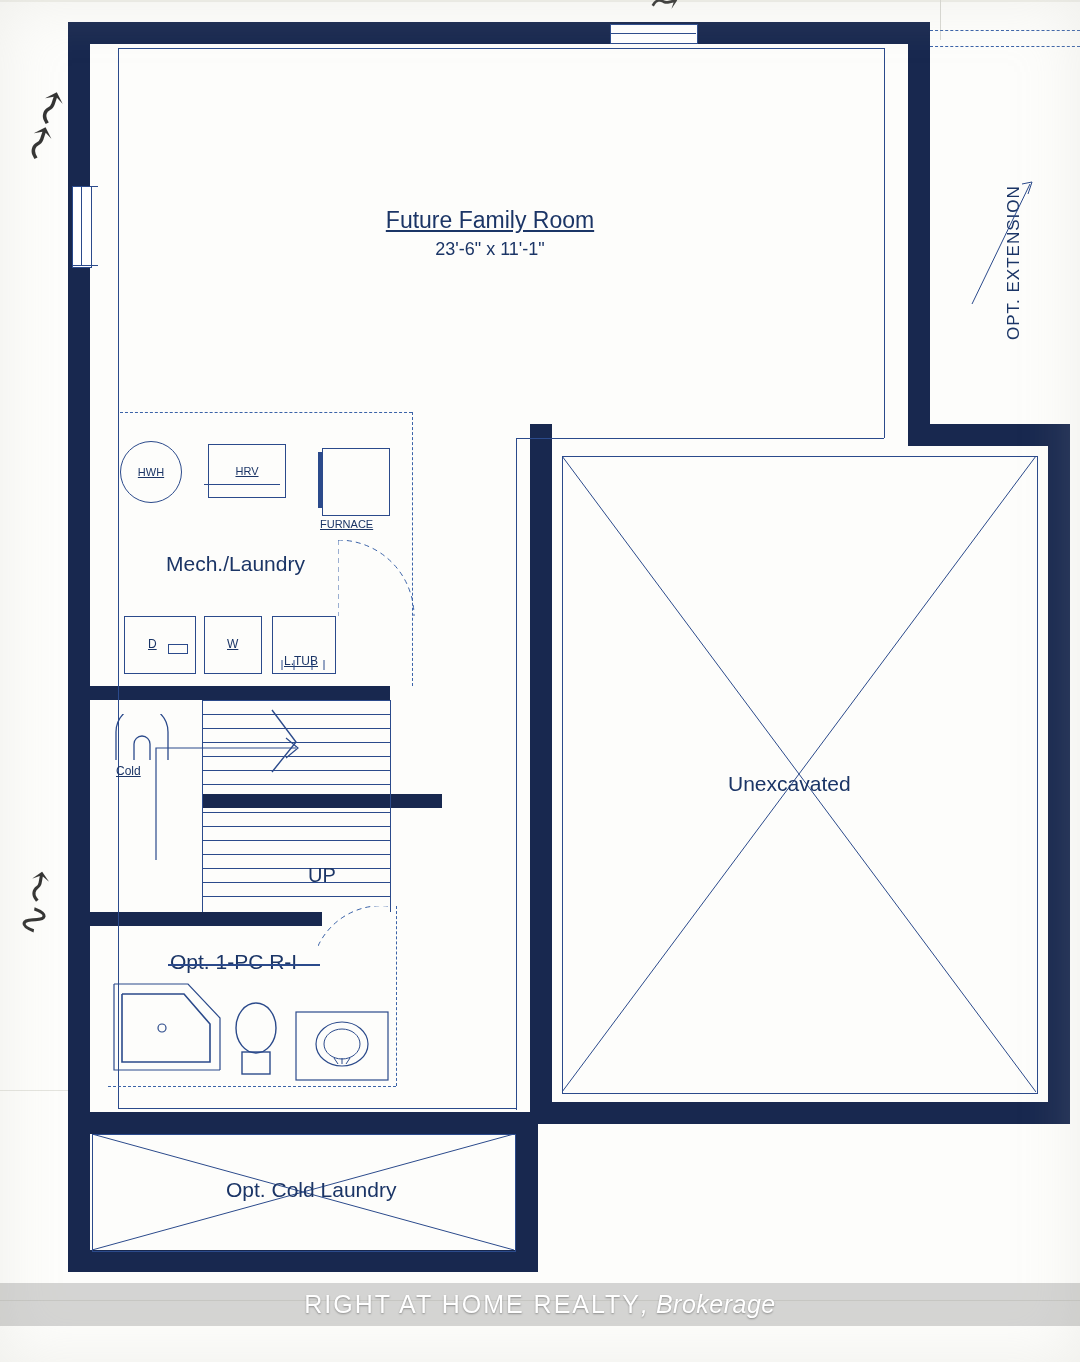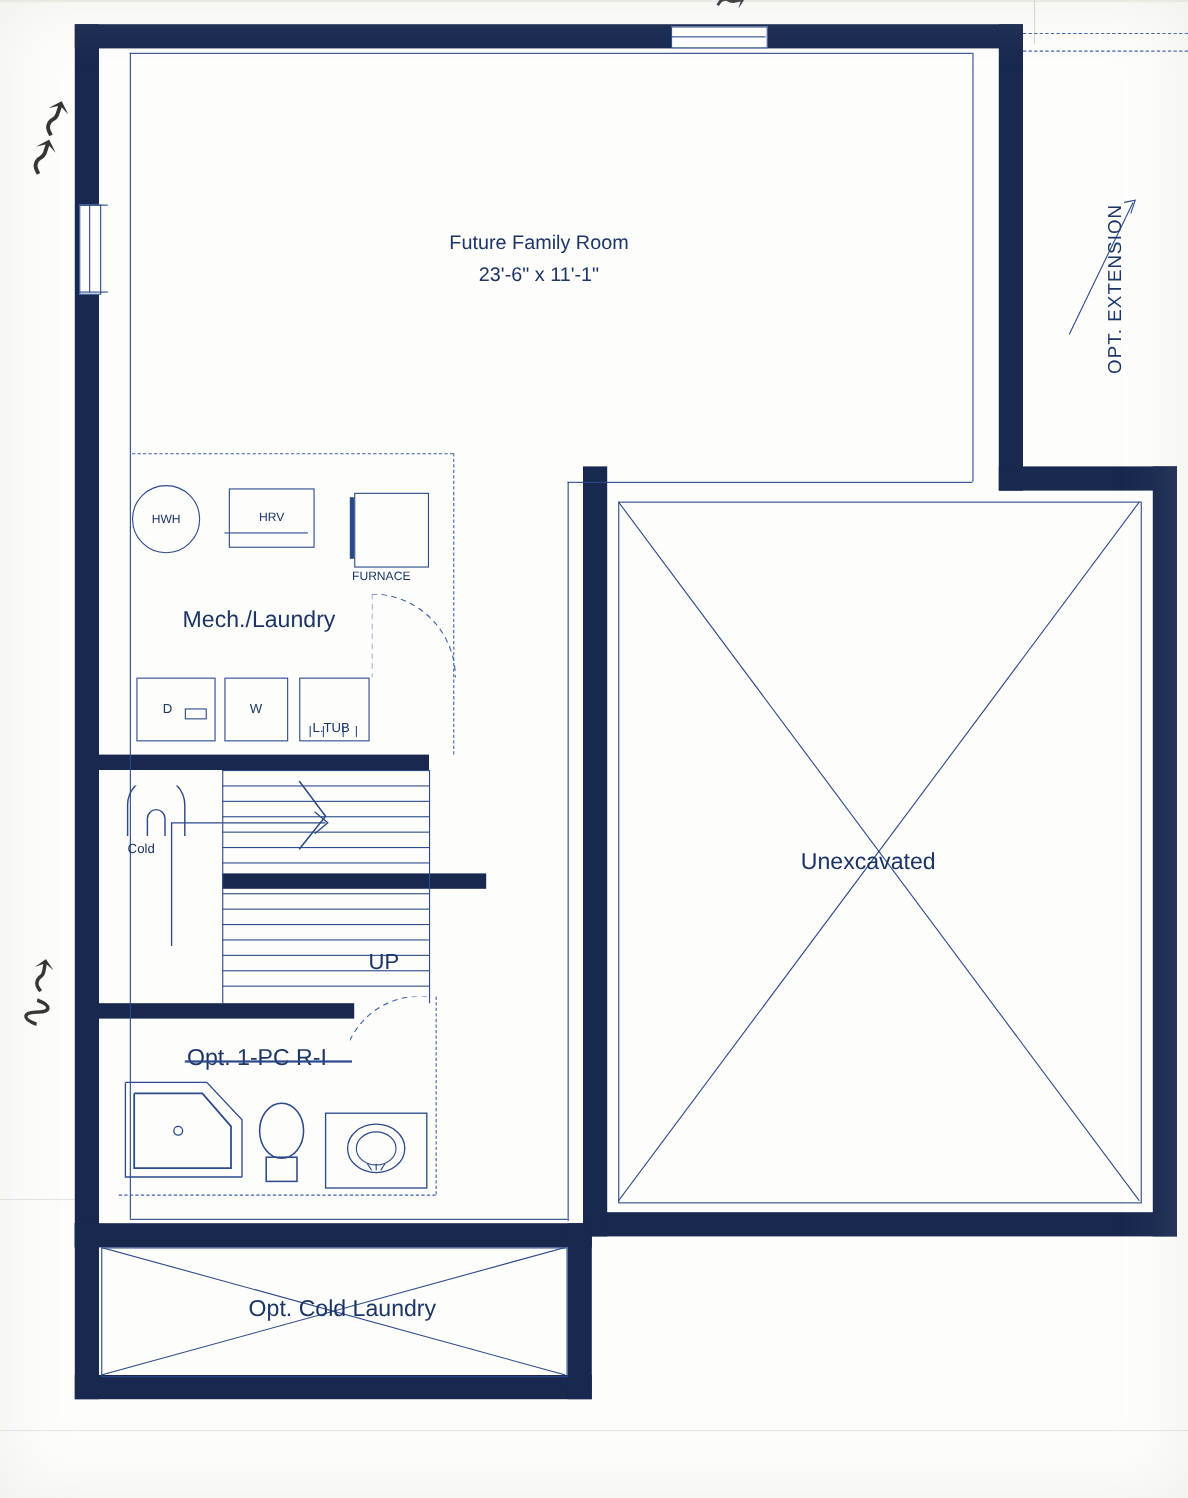--- a/index.html
+++ b/index.html
@@ -51,20 +51,21 @@
     width: 0;
   }
   .label {
     position: absolute;
     color: #1b3566;
     font-size: 19px;
     white-space: nowrap;
   }
   .label.tiny {
     font-size: 9px;
+    text-decoration: underline;
   }
   .box {
     position: absolute;
     border: 1.5px solid #2b4a8b;
     background: transparent;
   }
   .box.thin {
     border-width: 1px;
   }
   .circle {
@@ -181,21 +182,21 @@
   </svg>
 
   <div class="box thin" style="left:610px;top:24px;width:86px;height:18px;background:#ffffff;"></div>
   <div class="thinline" style="left:610px;top:33px;width:86px;height:1px;"></div>
 
   <div class="box thin" style="left:72px;top:186px;width:18px;height:80px;background:#ffffff;"></div>
   <div class="thinline" style="left:81px;top:186px;width:1px;height:80px;"></div>
   <div class="thinline" style="left:72px;top:186px;width:26px;height:1px;"></div>
   <div class="thinline" style="left:72px;top:265px;width:26px;height:1px;"></div>
 
-  <div class="label centered" style="left:330px;top:208px;width:320px;height:24px;font-size:18px;">Future Family Room</div>
+  <div class="label centered" style="left:330px;top:208px;width:320px;height:24px;font-size:23px;text-decoration:underline;">Future Family Room</div>
   <div class="label centered" style="left:330px;top:238px;width:320px;height:22px;font-size:18px;">23'-6" x 11'-1"</div>
 
   <div class="dashline" style="left:120px;top:412px;width:292px;"></div>
   <div class="dashline-v" style="left:412px;top:412px;height:274px;"></div>
 
   <div class="circle centered" style="left:120px;top:441px;width:60px;height:60px;">
     <span class="label tiny" style="position:static;font-size:11px;">HWH</span>
   </div>
 
   <div class="box centered" style="left:208px;top:444px;width:76px;height:52px;">
@@ -253,21 +254,21 @@
   <div class="stair-tread" style="left:202px;top:854px;width:188px;"></div>
   <div class="stair-tread" style="left:202px;top:868px;width:188px;"></div>
   <div class="stair-tread" style="left:202px;top:882px;width:188px;"></div>
   <div class="stair-tread" style="left:202px;top:896px;width:188px;"></div>
 
   <svg style="position:absolute;left:146px;top:700px;width:250px;height:180px;">
     <polyline points="10,160 10,48 150,48" fill="none" stroke="#2b4a8b" stroke-width="1.2"></polyline>
     <polyline points="140,38 152,48 140,58" fill="none" stroke="#2b4a8b" stroke-width="1.2"></polyline>
     <polyline points="126,10 150,42 126,72" fill="none" stroke="#2b4a8b" stroke-width="1.4"></polyline>
   </svg>
-  <div class="label" style="left:308px;top:864px;font-size:20px;margin-left:27px;">UP</div>
+  <div class="label" style="left:308px;top:864px;font-size:20px;">UP</div>
 
   <div class="dashline-v" style="left:396px;top:906px;height:180px;"></div>
   <div class="dashline" style="left:108px;top:1086px;width:288px;"></div>
   <svg style="position:absolute;left:318px;top:906px;width:80px;height:46px;">
     <path d="M 0 40 A 70 70 0 0 1 70 0" fill="none" stroke="#3b63a8" stroke-width="1" stroke-dasharray="5 4"></path>
   </svg>
 
   <div class="label" style="left:170px;top:950px;font-size:21px;">Opt. 1-PC R-I</div>
   <div class="thinline" style="left:168px;top:964px;width:152px;height:1.5px;"></div>
 
@@ -297,14 +298,17 @@
   <div class="vertical-text" style="left:1004px;top:340px;">OPT. EXTENSION</div>
   <svg style="position:absolute;left:966px;top:180px;width:70px;height:130px;">
     <line x1="6" y1="124" x2="64" y2="4" stroke="#2b4a8b" stroke-width="1"></line>
     <polyline points="56,4 66,2 62,14" fill="none" stroke="#2b4a8b" stroke-width="1"></polyline>
   </svg>
   <div class="dashline" style="left:930px;top:30px;width:150px;"></div>
   <div class="dashline" style="left:930px;top:46px;width:150px;"></div>
 
   <div class="paper-edge"></div>
 
+  <div id="watermark">
+    <span>RIGHT AT HOME REALTY</span><span class="brokerage">, Brokerage</span>
+  </div>
 
 </div>
 
 </body></html>

